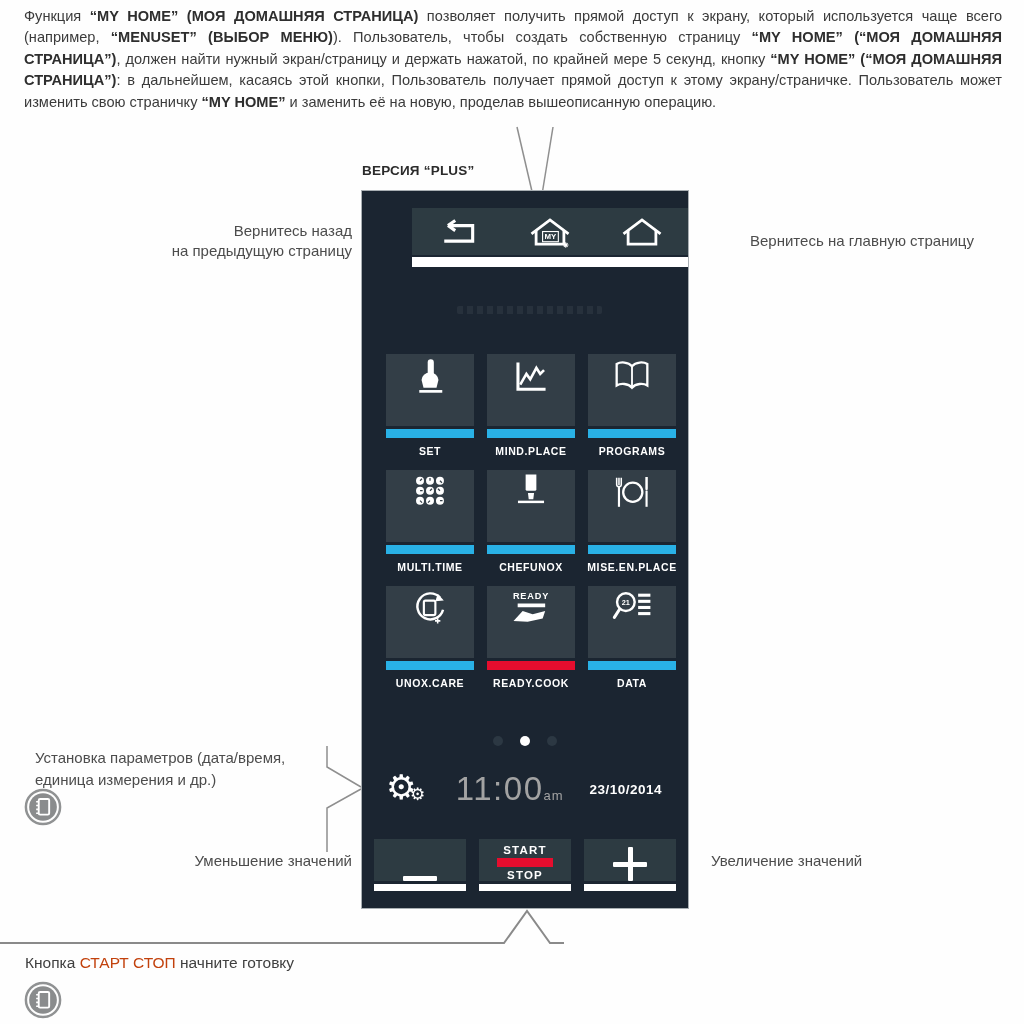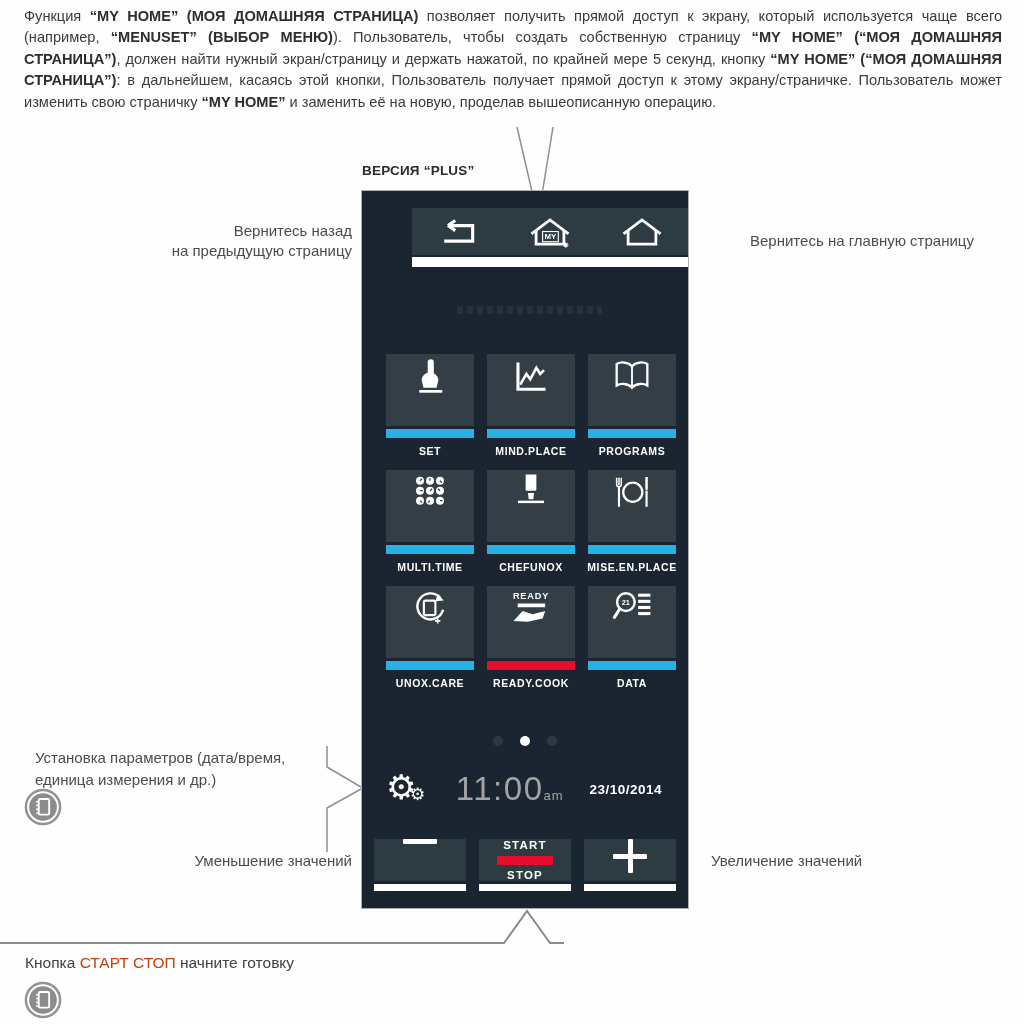--- a/index.html
+++ b/index.html
@@ -44,21 +44,21 @@
   #gear-wrap { position:relative; width:44px; height:44px; color:#fff; }
   #gear-wrap .gear-big { position:absolute; left:0; top:0; font-size:34px; line-height:40px; font-family:"DejaVu Sans",sans-serif; }
   #gear-wrap .gear-small { position:absolute; left:24px; top:19px; font-size:17px; line-height:17px; font-family:"DejaVu Sans",sans-serif; }
   #time-wrap { flex:1; display:flex; align-items:baseline; justify-content:center; color:#a3a3a3; }
   #time-value { font-size:33px; letter-spacing:1.5px; font-weight:400; }
   #time-meridiem { font-size:13px; letter-spacing:1px; }
   #date-value { color:#fff; font-size:13.5px; font-weight:bold; letter-spacing:.5px; }
 
   #controls { position:absolute; left:0; right:0; top:648px; display:flex; justify-content:center; gap:13px; }
   .ctrl-btn { width:92px; display:flex; flex-direction:column; cursor:pointer; }
-  .ctrl-tile { height:42px; background:var(--nav-bg,#2d3b42); display:flex; flex-direction:column; align-items:center; justify-content:space-between; }
+  .ctrl-tile { height:42px; background:var(--nav-bg,#2d3b42); display:flex; flex-direction:column; align-items:center; justify-content:flex-end; }
   .ctrl-underline { height:7px; background:#fff; margin-top:3px; }
   .minus-glyph { width:34px; height:5px; background:#fff; border-radius:1px; }
   .plus-glyph { position:relative; width:34px; height:34px; }
   .plus-glyph::before { content:""; position:absolute; left:0; top:14.5px; width:34px; height:5px; background:#fff; border-radius:1px; }
   .plus-glyph::after { content:""; position:absolute; left:14.5px; top:0; width:5px; height:34px; background:#fff; border-radius:1px; }
   .ss-word { color:#fff; font-size:11.5px; font-weight:bold; letter-spacing:1.2px; line-height:12px; }
   .ss-redbar { width:56px; height:9px; background:var(--red,#e60d2e); margin:2px 0; }
 
   
   .callout { position:absolute; color:#4c4c4c; font-size:15px; line-height:20px; }

